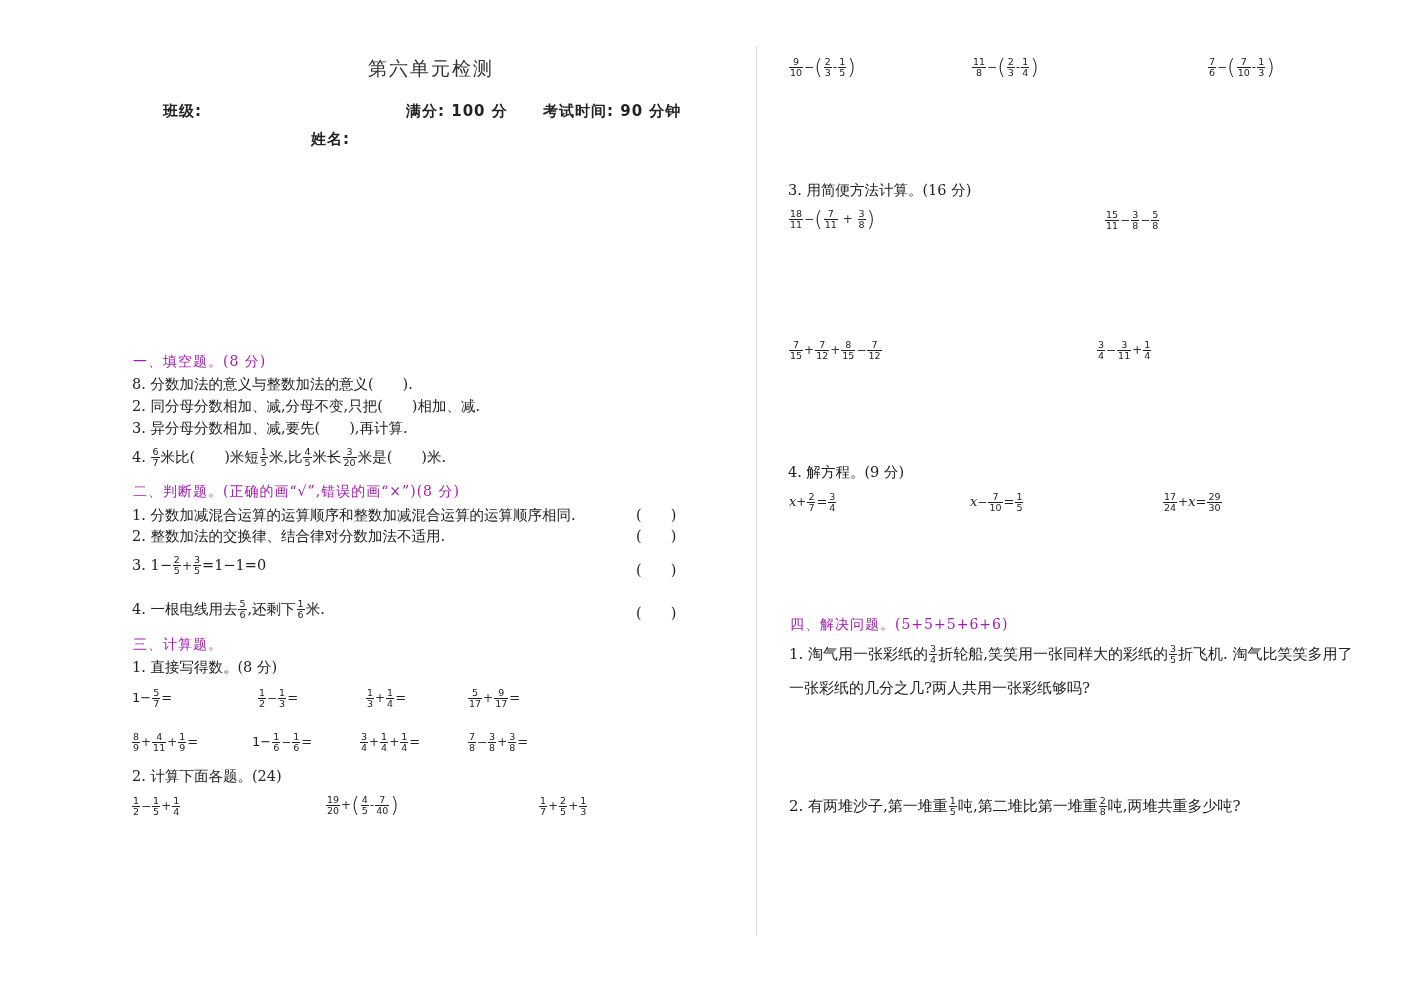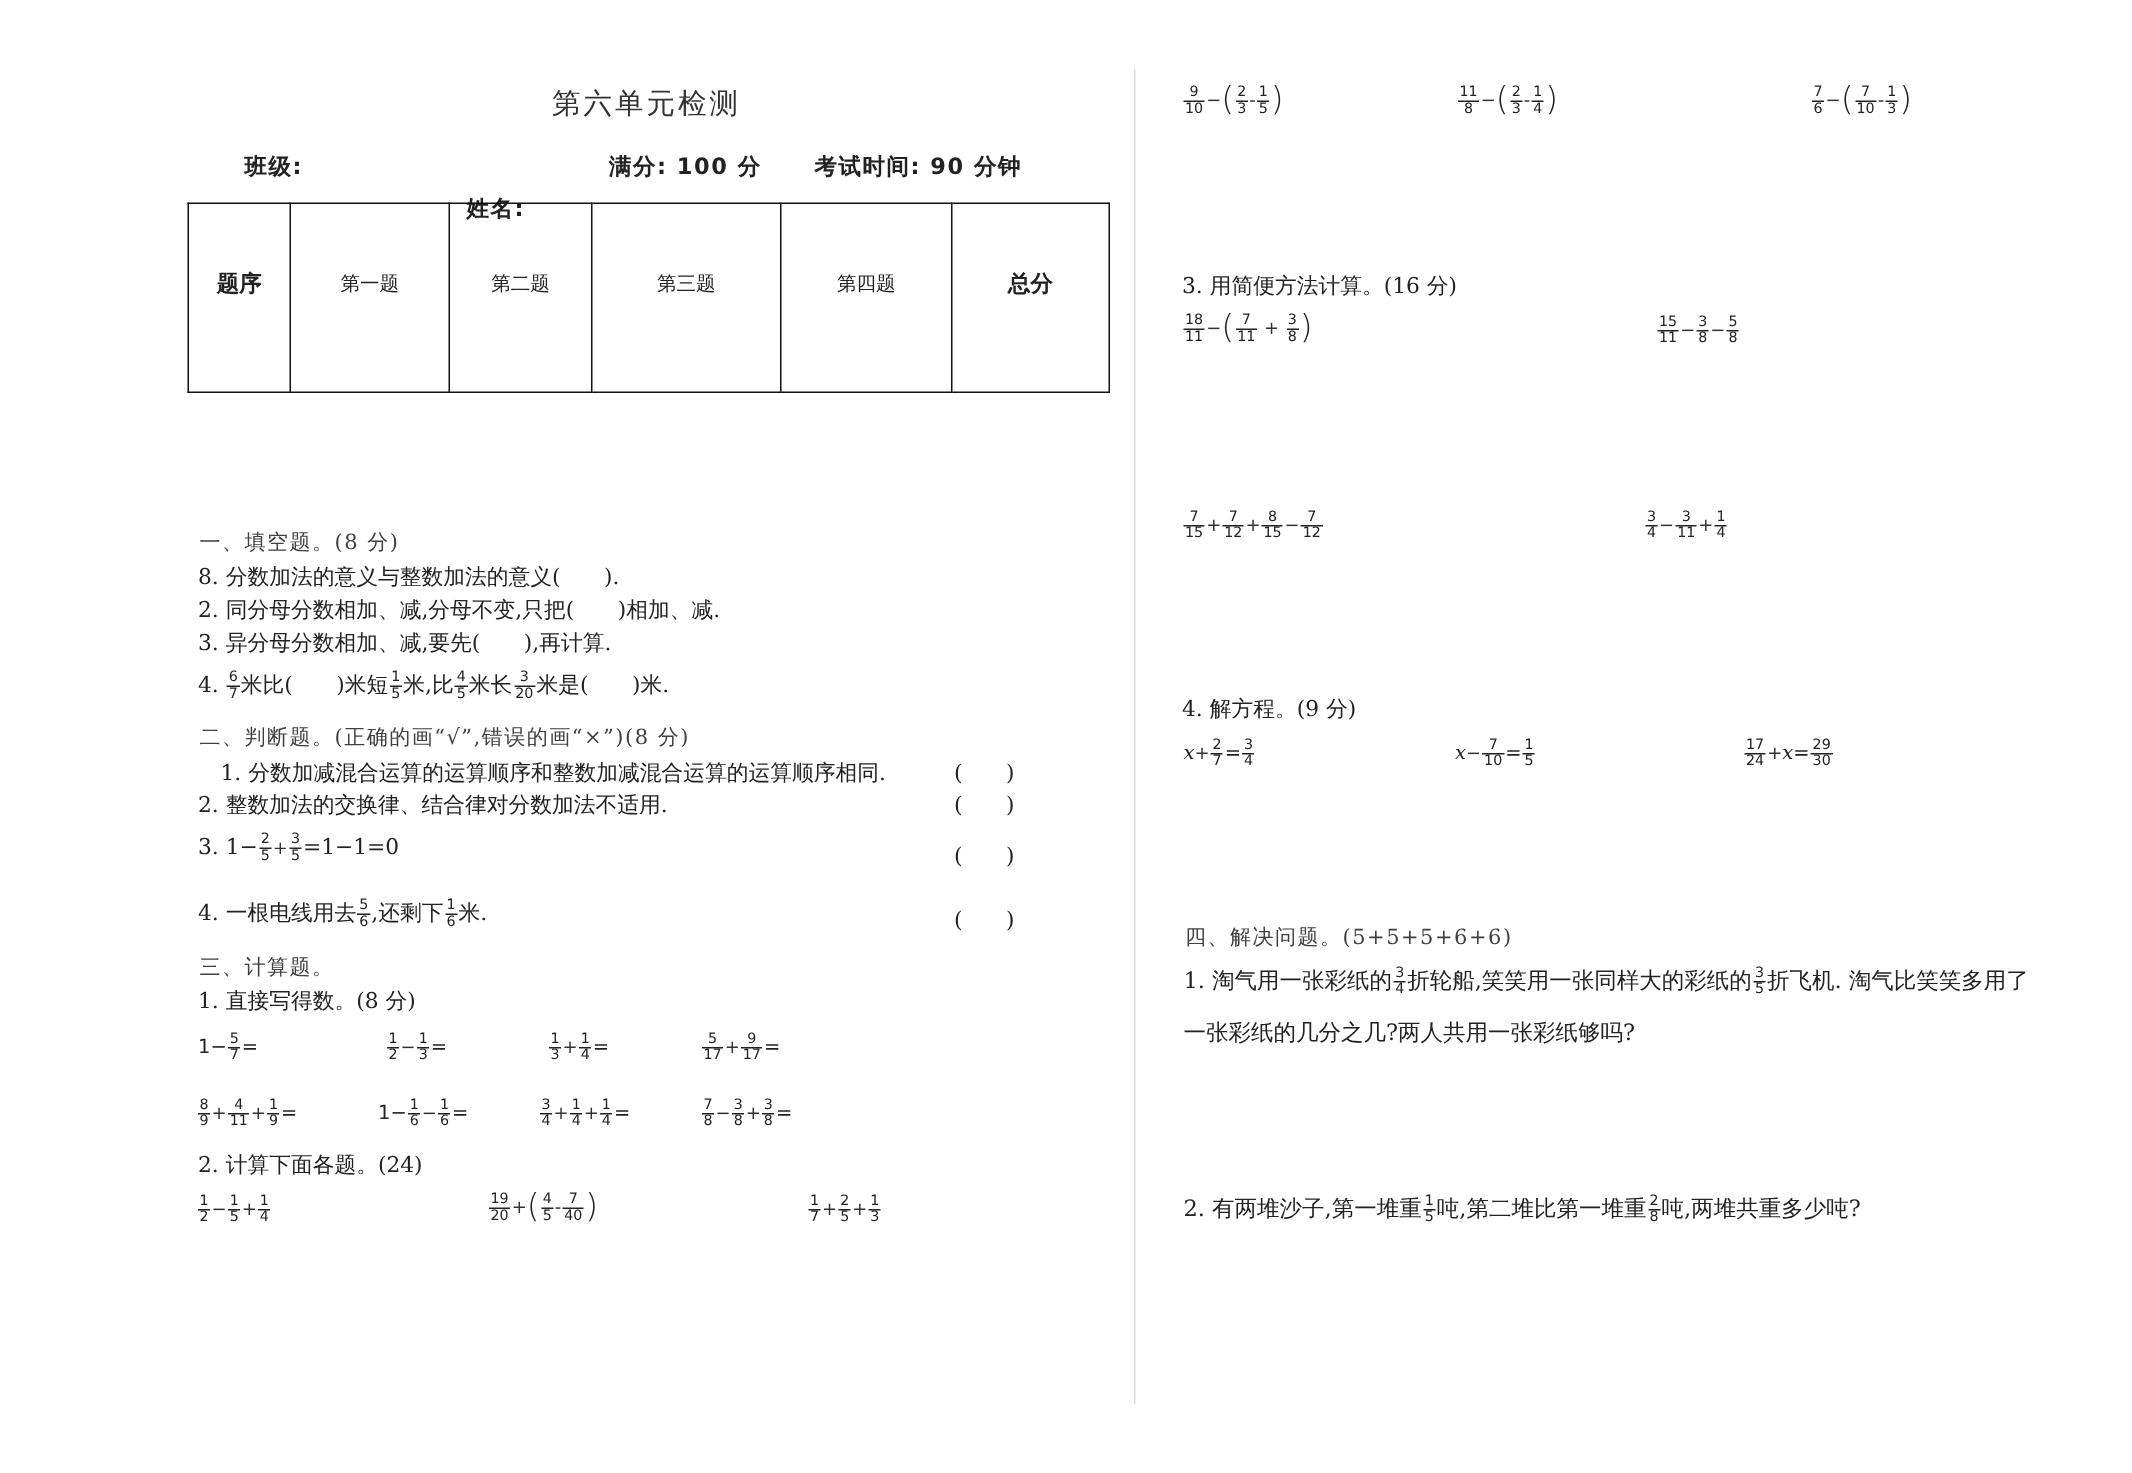--- a/index.html
+++ b/index.html
@@ -7,64 +7,56 @@
        font-family:"DejaVu Serif","Liberation Serif",serif;color:#222;}
   .abs{position:absolute;}
   .title{left:368px;top:56px;font-size:19px;letter-spacing:2px;color:#333;font-family:"DejaVu Sans",sans-serif;font-weight:300;}
   .info{top:102px;font-size:15px;font-weight:bold;font-family:"DejaVu Sans",sans-serif;color:#222;letter-spacing:1px;}
   table.score{position:absolute;left:125px;top:135px;border-collapse:collapse;width:615px;}
   table.score td{border:1.2px solid #111;text-align:center;vertical-align:top;font-family:"DejaVu Sans",sans-serif;}
   table.score tr.r1 td{height:126px;padding-top:44px;box-sizing:border-box;font-size:13px;}
   table.score tr.r2 td{height:66px;padding-top:12px;box-sizing:border-box;font-size:14px;}
   .bold{font-weight:bold;font-size:15px !important;}
   .divider{left:756px;top:46px;width:1px;height:890px;background:#ddd;}
-  .sec{font-size:14px;color:#404040;letter-spacing:1px;}
+  .sec{font-size:14px;color:#a21caf;letter-spacing:1px;}
   .q{font-size:14.5px;color:#222;white-space:nowrap;}
   .frac{display:inline-block;vertical-align:middle;text-align:center;font-family:"DejaVu Sans",sans-serif;font-size:9.5px;line-height:10px;margin:0 1px;}
   .frac .n{display:block;border-bottom:1px solid #222;padding:0 1px;}
   .frac .d{display:block;padding:0 1px;}
   .expr{font-size:13px;white-space:nowrap;font-family:"DejaVu Sans",sans-serif;}
   .op{font-size:12px;color:#333;}
   .par{font-size:22px;font-weight:200;vertical-align:middle;line-height:22px;}
   .x{font-style:italic;font-family:"DejaVu Serif",serif;font-size:13px;}
 </style>
 </head>
 <body>
 
 <div class="abs title">第六单元检测</div>
 <div class="abs info" style="left:163px;">班级:</div>
 <div class="abs info" style="left:311px;margin-top:28px;">姓名:</div>
 <div class="abs info" style="left:406px;text-align:right;">满分: 100 分</div>
 <div class="abs info" style="left:543px;">考试时间: 90 分钟</div>
 
 <table class="score">
   <tbody>
-      <tr class="r1">
-    <td class="bold" style="width:68px">题序</td>
-    <td style="width:106px">第一题</td>
-    <td style="width:95px">第二题</td>
-    <td style="width:126px">第三题</td>
-    <td style="width:114px">第四题</td>
-    <td class="bold">总分</td>
-  </tr>
 </tbody>
   </table>
 
 <div class="abs divider"></div>
 
 <div class="abs sec" style="left:133px;top:353px;">一、填空题。(8 分)</div>
 <div class="abs q" style="left:132px;top:375px;">8. 分数加法的意义与整数加法的意义(　　).</div>
 <div class="abs q" style="left:132px;top:397px;">2. 同分母分数相加、减,分母不变,只把(　　)相加、减.</div>
 <div class="abs q" style="left:132px;top:419px;">3. 异分母分数相加、减,要先(　　),再计算.</div>
 <div class="abs q" style="left:132px;top:447px;">
   <span>4. </span><span class="frac"><span class="n">6</span><span class="d">7</span></span><span>米比(　　)米短</span><span class="frac"><span class="n">1</span><span class="d">5</span></span><span>米,比</span><span class="frac"><span class="n">4</span><span class="d">5</span></span><span>米长</span><span class="frac"><span class="n">3</span><span class="d">20</span></span><span>米是(　　)米.</span>
 </div>
 
 <div class="abs sec" style="left:133px;top:483px;">二、判断题。(正确的画“√”,错误的画“×”)(8 分)</div>
-<div class="abs q" style="left:147px;top:506px;">1. 分数加减混合运算的运算顺序和整数加减混合运算的运算顺序相同.</div>
+<div class="abs q" style="left:132px;top:506px;">1. 分数加减混合运算的运算顺序和整数加减混合运算的运算顺序相同.</div>
 <div class="abs q" style="left:636px;top:506px;">(　　)</div>
 <div class="abs q" style="left:132px;top:527px;">2. 整数加法的交换律、结合律对分数加法不适用.</div>
 <div class="abs q" style="left:636px;top:527px;">(　　)</div>
 <div class="abs q" style="left:132px;top:555px;">
   <span>3.  1−</span><span class="frac"><span class="n">2</span><span class="d">5</span></span><span class="op">+</span><span class="frac"><span class="n">3</span><span class="d">5</span></span><span>=1−1=0</span>
 </div>
 <div class="abs q" style="left:636px;top:561px;">(　　)</div>
 <div class="abs q" style="left:132px;top:599px;">
   <span>4. 一根电线用去</span><span class="frac"><span class="n">5</span><span class="d">6</span></span><span>,还剩下</span><span class="frac"><span class="n">1</span><span class="d">6</span></span><span>米.</span>
 </div>

